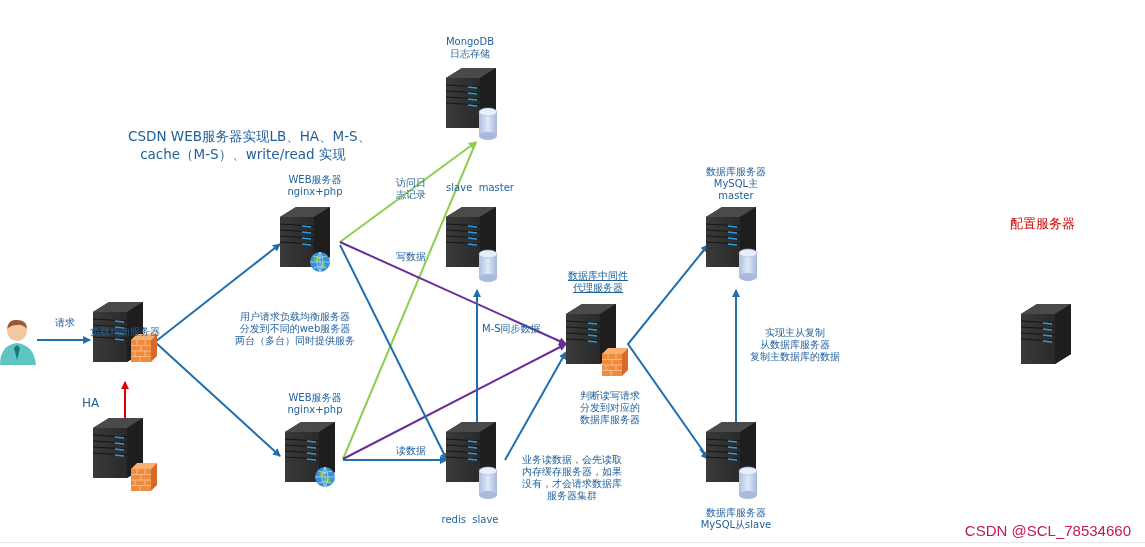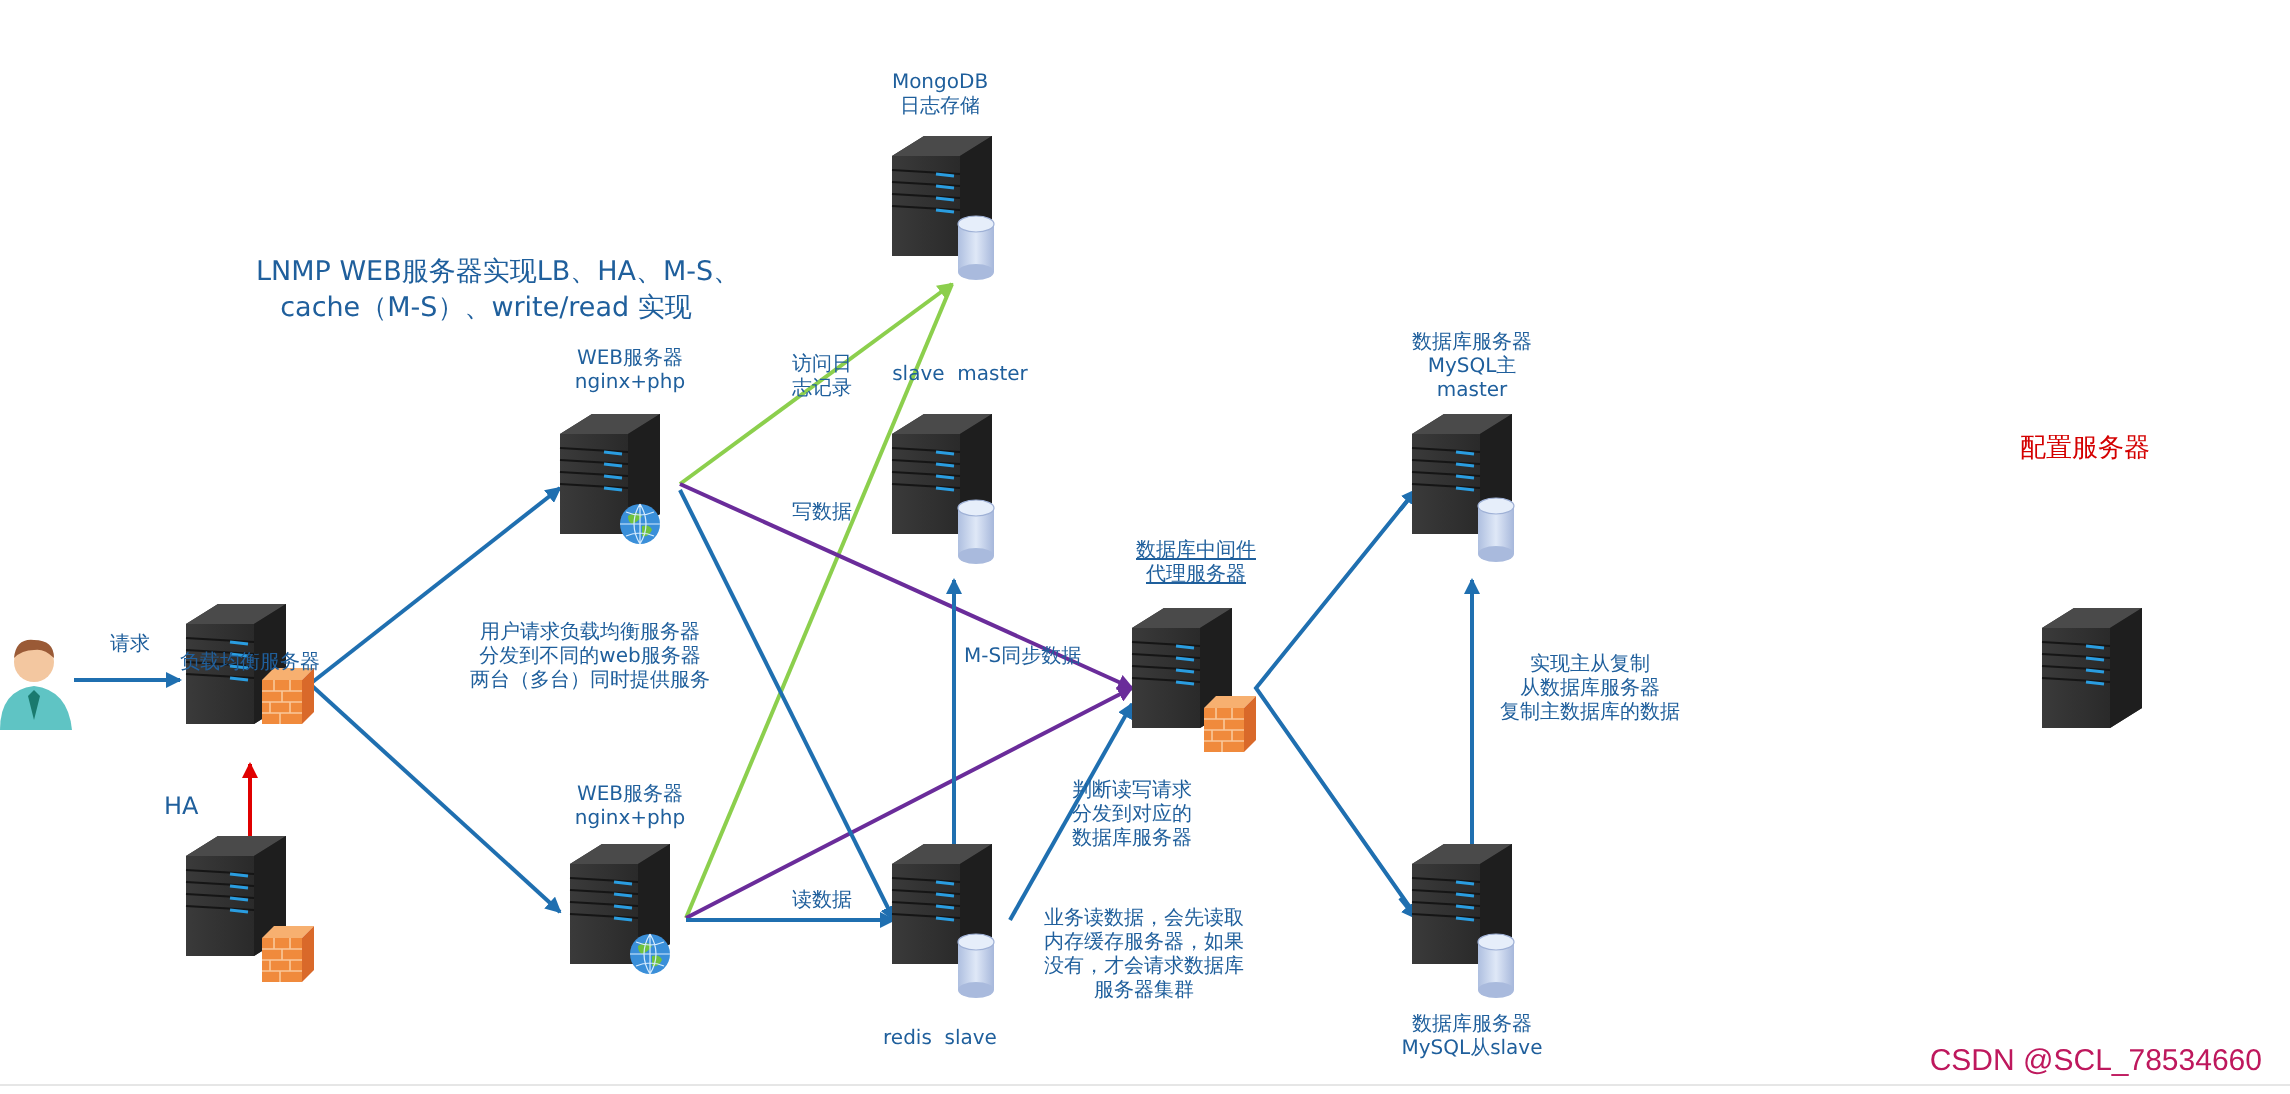--- a/index.html
+++ b/index.html
@@ -144,21 +144,21 @@
   <g transform="translate(706,422)">
     <use href="#server"></use>
     <use href="#cyl" x="33" y="45"></use>
   </g>
 
   <g transform="translate(1021,304)">
     <use href="#server"></use>
   </g>
 </svg>
 
-<div class="title">LNMP WEB服务器实现LB、HA、M-S、
+<div class="title">CSDN WEB服务器实现LB、HA、M-S、
 cache（M-S）、write/read 实现</div>
 <div class="red-title">配置服务器</div>
 <div class="ha">HA</div>
 
 <div class="lbl" style="left:70px; top:279px; width:110px;margin-top:47px;">负载均衡服务器</div>
 <div class="lbl" style="left:40px; top:317px; width:50px;">请求</div>
 
 <div class="lbl" style="left:265px; top:174px; width:100px;">WEB服务器
 nginx+php</div>
 <div class="lbl" style="left:265px; top:392px; width:100px;">WEB服务器
@@ -172,21 +172,21 @@
 <div class="lbl lbl-left" style="left:396px; top:177px;">访问日
 志记录</div>
 <div class="lbl" style="left:440px; top:182px; width:80px;">slave  master</div>
 <div class="lbl lbl-left" style="left:396px; top:251px;">写数据</div>
 <div class="lbl lbl-left" style="left:482px; top:323px;">M-S同步数据</div>
 <div class="lbl lbl-left" style="left:396px; top:445px;">读数据</div>
 <div class="lbl" style="left:430px; top:514px; width:80px;">redis  slave</div>
 
 <div class="lbl" style="left:548px; top:270px; width:100px;text-decoration:underline;">数据库中间件
 代理服务器</div>
-<div class="lbl" style="left:516px; top:390px; width:100px;">判断读写请求
+<div class="lbl" style="left:560px; top:390px; width:100px;">判断读写请求
 分发到对应的
 数据库服务器</div>
 <div class="lbl" style="left:512px; top:454px; width:120px;">业务读数据，会先读取
 内存缓存服务器，如果
 没有，才会请求数据库
 服务器集群</div>
 
 <div class="lbl" style="left:686px; top:166px; width:100px;">数据库服务器
 MySQL主
 master</div>

